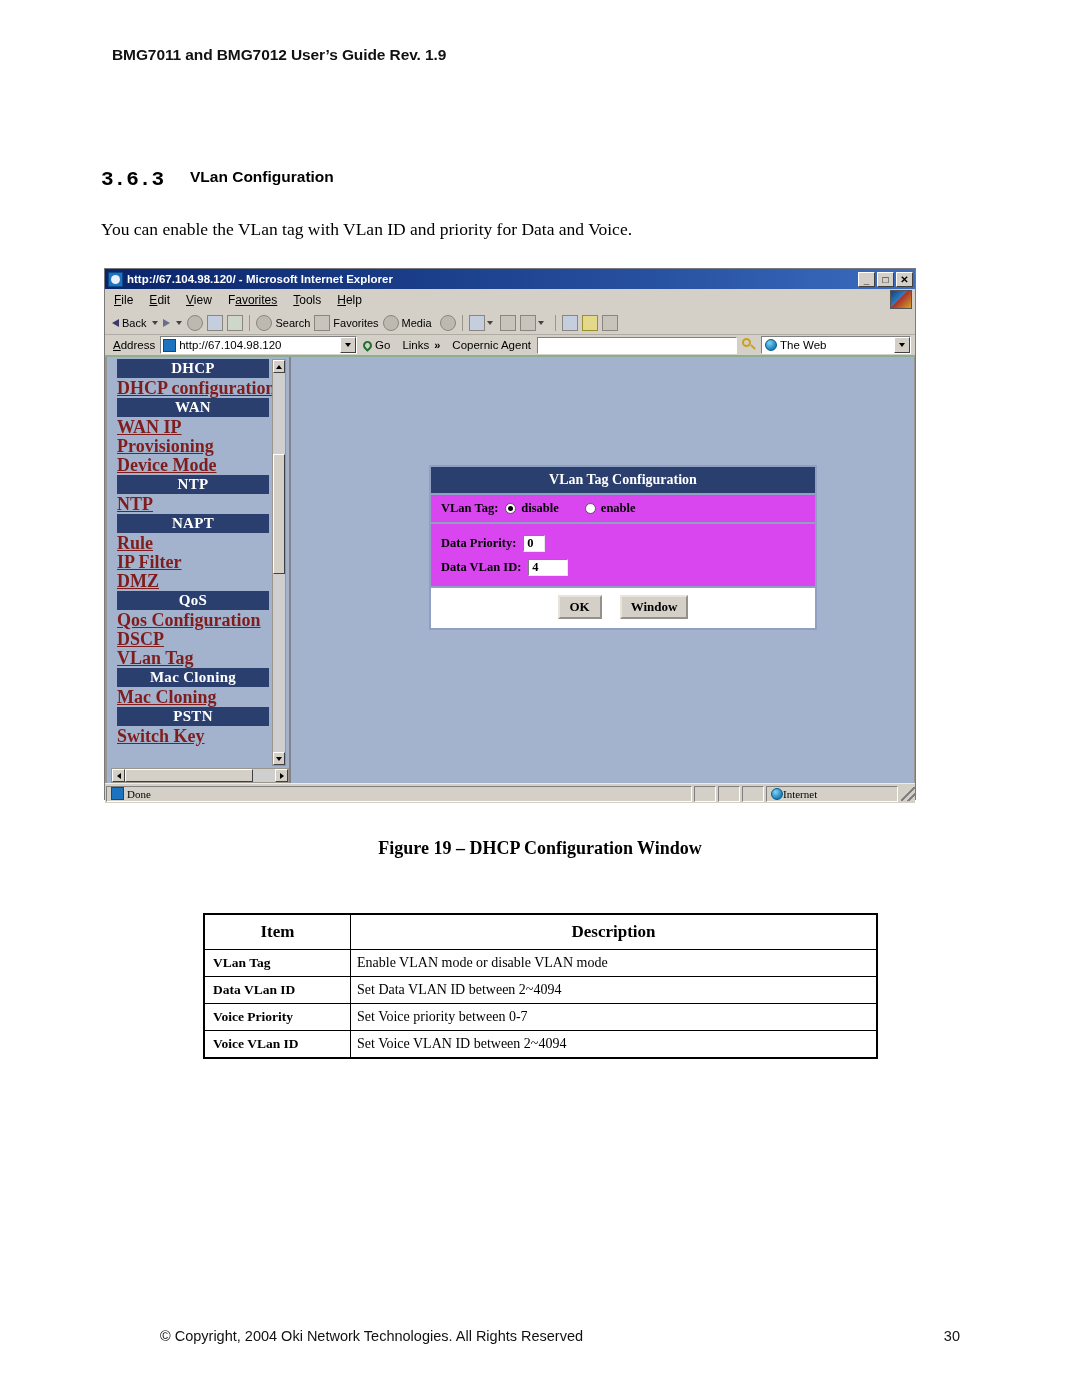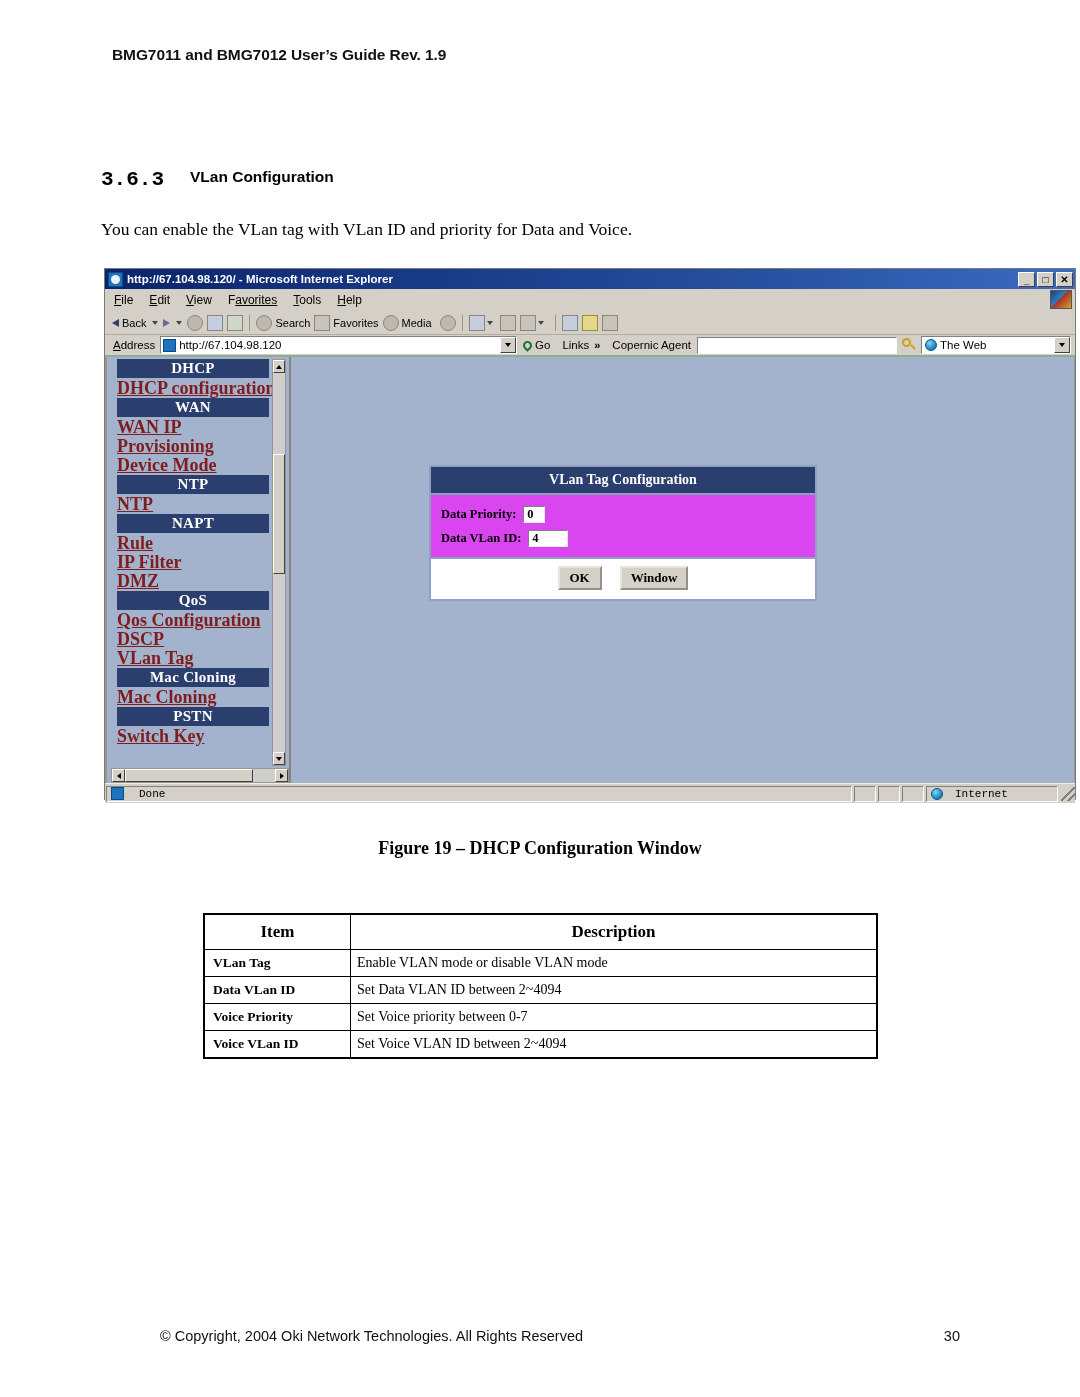--- a/index.html
+++ b/index.html
@@ -45,21 +45,21 @@
     font-size: 15.5px; font-weight: bold;
   }
   .intro {
     position: absolute; left: 101px; top: 219px;
     font-size: 17.5px; color: #000;
   }
 
   
   .browser {
     position: absolute; left: 104px; top: 268px;
-    width: 972px; height: 532px;
+    width: 812px; height: 532px;
     background: #d4d0c8;
     border: 1px solid #7a7a7a;
     box-sizing: border-box;
   }
 
   
   .titlebar {
     height: 20px;
     background: linear-gradient(to right, #0a246a 0%, #264f9e 65%, #3b6cc0 100%);
     display: flex; align-items: center;
@@ -446,23 +446,23 @@
   .statusbar {
     height: 20px;
     background: #d4d0c8;
     display: flex; align-items: center;
     border-top: 1px solid #f0ece4;
     box-sizing: border-box;
   }
   .sb-panel {
     height: 16px;
     border: 1px solid; border-color: #808080 #fff #fff #808080;
-    display: flex; align-items: center; gap: 12px;
+    display: flex; align-items: center; gap: 0;
     padding: 0 4px;
-    font-family: Liberation Mono, monospace;
+    font-family: Liberation Serif, serif;
     font-size: 11px;
     box-sizing: border-box;
     margin: 0 1px;
   }
   .sb-main { flex: 1 1 auto; min-width: 0; }
   .sb-blank { width: 22px; }
   .sb-zone { width: 132px; }
   .grip {
     width: 14px; height: 14px; margin-left: 2px;
     background:
@@ -647,20 +647,31 @@
         <div class="sb-arrow-h left"></div>
         <div class="sb-thumb-h"></div>
         <div style="flex:1 1 auto"></div>
         <div class="sb-arrow-h right"></div>
       </div>
     </div>
 
     <div class="panel">
       <div class="panel-head">VLan Tag Configuration</div>
 
+      <div class="panel-row">
+        <span class="flabel">VLan Tag:</span>
+        <span class="radio-wrap">
+          <span class="radio on"></span>
+          <span>disable</span>
+        </span>
+        <span class="radio-wrap">
+          <span class="radio"></span>
+          <span>enable</span>
+        </span>
+      </div>
 
       <div class="panel-row tall">
         <div class="field-line">
           <span class="flabel">Data Priority:</span>
           <span class="ftext w-sm">0</span>
         </div>
         <div class="field-line">
           <span class="flabel">Data VLan ID:</span>
           <span class="ftext w-md">4</span>
         </div>

